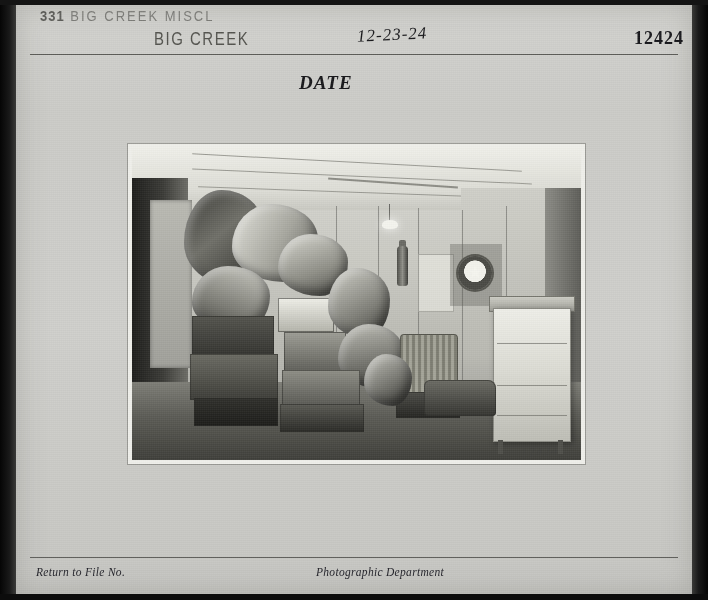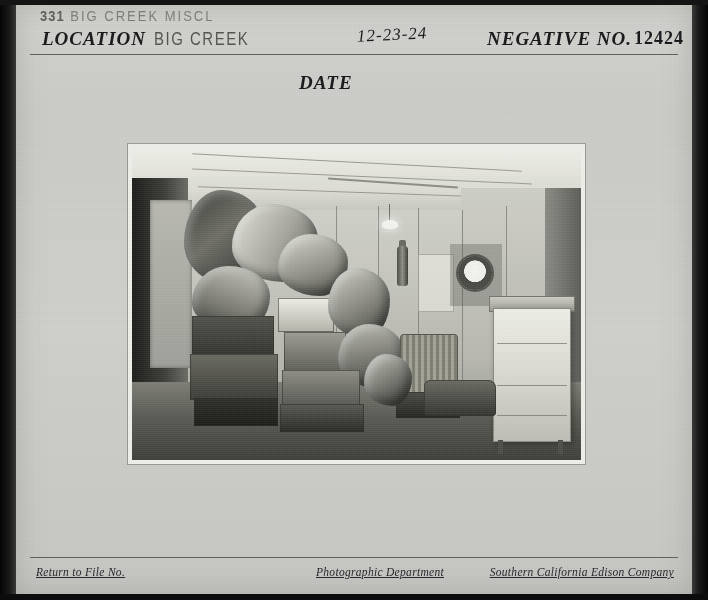--- a/index.html
+++ b/index.html
@@ -367,45 +367,42 @@
     background: #5c5c58;
   }
   .footer-text {
     position: absolute;
     bottom: 16px;
     font-family: "Liberation Serif", serif;
     font-style: italic;
     font-size: 11.5px;
     color: #23232a;
     letter-spacing: .3px;
-    text-decoration: underline;
   }
   .ft-left   { left: 20px; }
   .ft-center { left: 300px; }
   .ft-right  { right: 18px; }
 </style>
 </head>
 <body>
 
 <div id="page">
 
   <div class="mount">
 
     <div class="stamp">
       <span class="num">331</span>
       <span>BIG CREEK MISCL</span>
     </div>
 
-    <div class="hdr-label hdr-loc">LOCATION</div>
     <div class="hdr-value val-location">BIG CREEK</div>
 
     <div class="hdr-label hdr-date">DATE</div>
     <div class="hdr-value val-date">12-23-24</div>
 
-    <div class="hdr-label hdr-neg">NEGATIVE NO.</div>
     <div class="hdr-value val-negative">12424</div>
 
     <div class="header-rule"></div>
 
     <div class="photo-frame">
       <div class="photo">
 
         <div class="ph-wall-back"></div>
         <div class="ph-ceiling"></div>
         <div class="ph-ceiling-line" style="left:60px;top:14px;width:330px;transform:rotate(3deg);"></div>
@@ -472,21 +469,20 @@
         <div class="crate" style="left:292px;top:232px;width:72px;height:36px;background:linear-gradient(180deg,#6b6b64 0%,#343430 100%);border-radius:6px 8px 4px 4px;"></div>
 
       </div>
     </div>
 
     <div class="pencil-note">12424</div>
 
     <div class="footer-rule"></div>
     <div class="footer-text ft-left">Return to File No.</div>
     <div class="footer-text ft-center">Photographic Department</div>
-    <div class="footer-text ft-right">Southern California Edison Company</div>
 
   </div>
 
   <div class="scan-edge-left"></div>
   <div class="scan-edge-right"></div>
   <div class="scan-edge-top"></div>
   <div class="scan-edge-bottom"></div>
 
 </div>
 

